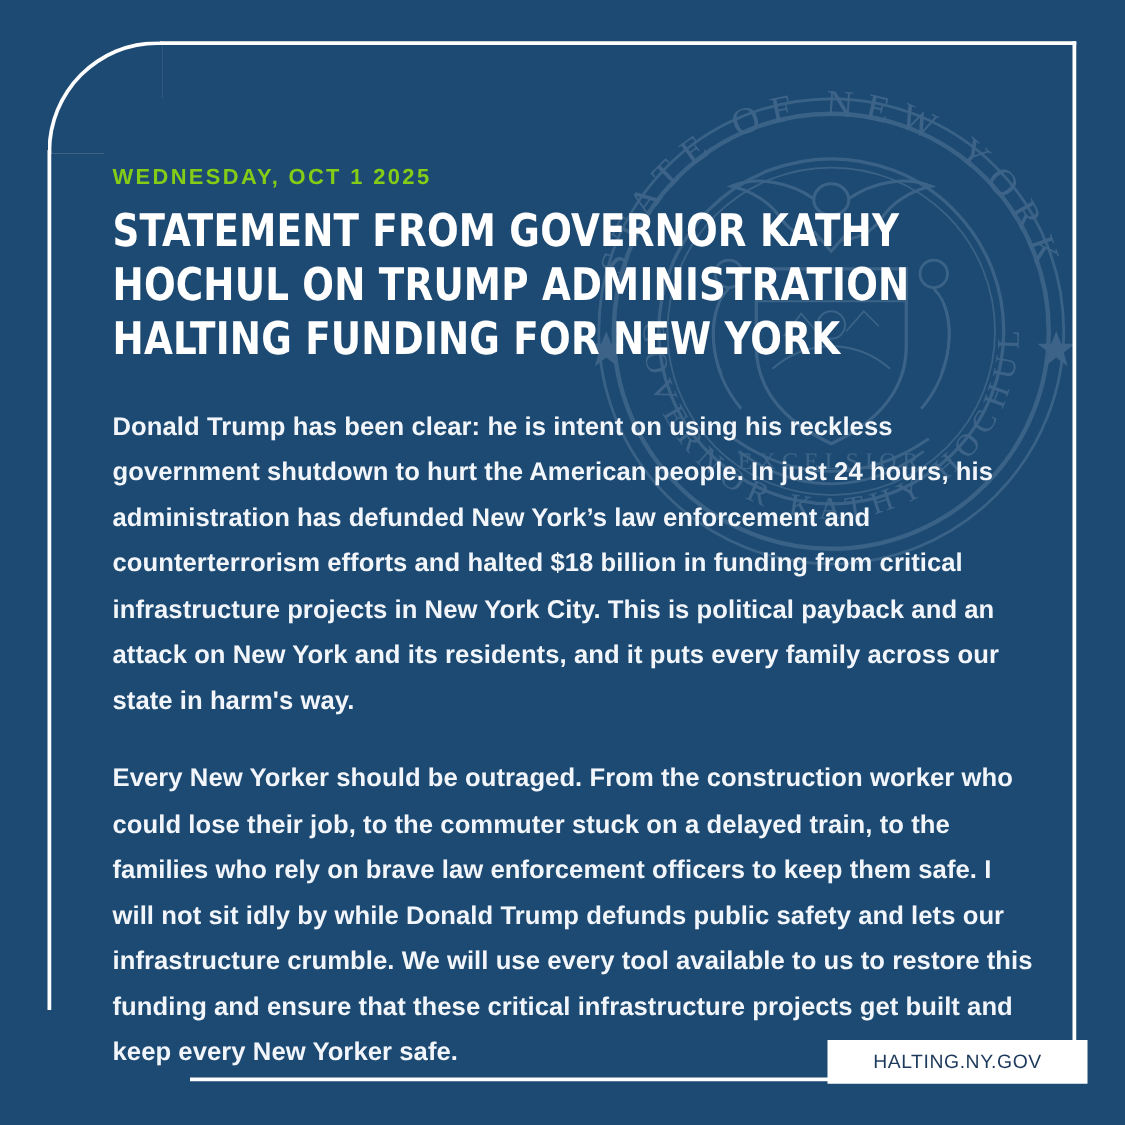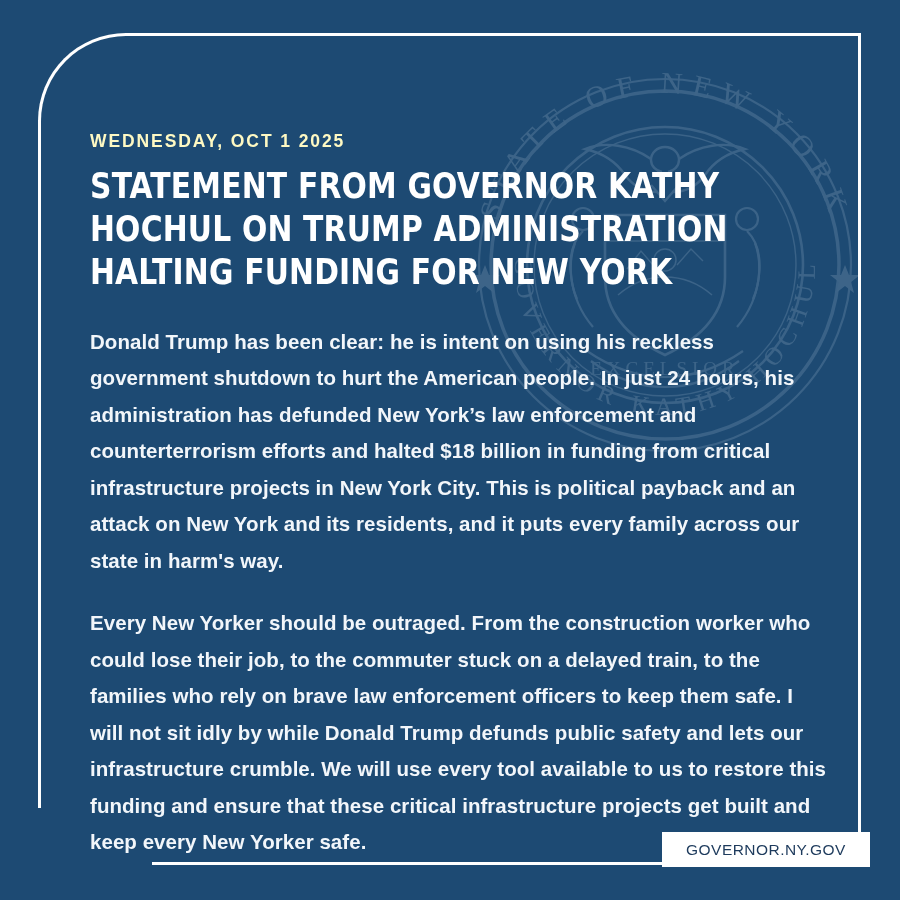--- a/index.html
+++ b/index.html
@@ -78,21 +78,21 @@
 
   
   .content {
     position: absolute;
     left: 90px;
     top: 132px;
     width: 740px;
   }
 
   .eyebrow-date {
-    color: #fef9c3;
+    color: #84cc16;
     font-size: 17.5px;
     font-weight: 700;
     letter-spacing: 1.9px;
     margin: 0 0 14px 0;
     line-height: 1.1;
   }
 
   .headline {
     margin: 0 0 30px 0;
     color: #ffffff;
@@ -221,16 +221,16 @@
     <h1 class="headline">STATEMENT FROM GOVERNOR KATHY HOCHUL ON TRUMP ADMINISTRATION HALTING FUNDING FOR NEW YORK</h1>
 
     <div class="body-copy">
       <p>Donald Trump has been clear: he is intent on using his reckless government shutdown to hurt the American people. In just 24 hours, his administration has defunded New York’s law enforcement and counterterrorism efforts and halted $18 billion in funding from critical infrastructure projects in New York City. This is political payback and an attack on New York and its residents, and it puts every family across our state in harm's way.</p>
       <p>Every New Yorker should be outraged. From the construction worker who could lose their job, to the commuter stuck on a delayed train, to the families who rely on brave law enforcement officers to keep them safe. I will not sit idly by while Donald Trump defunds public safety and lets our infrastructure crumble. We will use every tool available to us to restore this funding and ensure that these critical infrastructure projects get built and keep every New Yorker safe.</p>
     </div>
   </div>
 
 
   <div class="url-badge">
-    <span>GOVERNOR.NY.GOV</span>
+    <span>HALTING.NY.GOV</span>
   </div>
 
 </div>
 
 </body></html>

